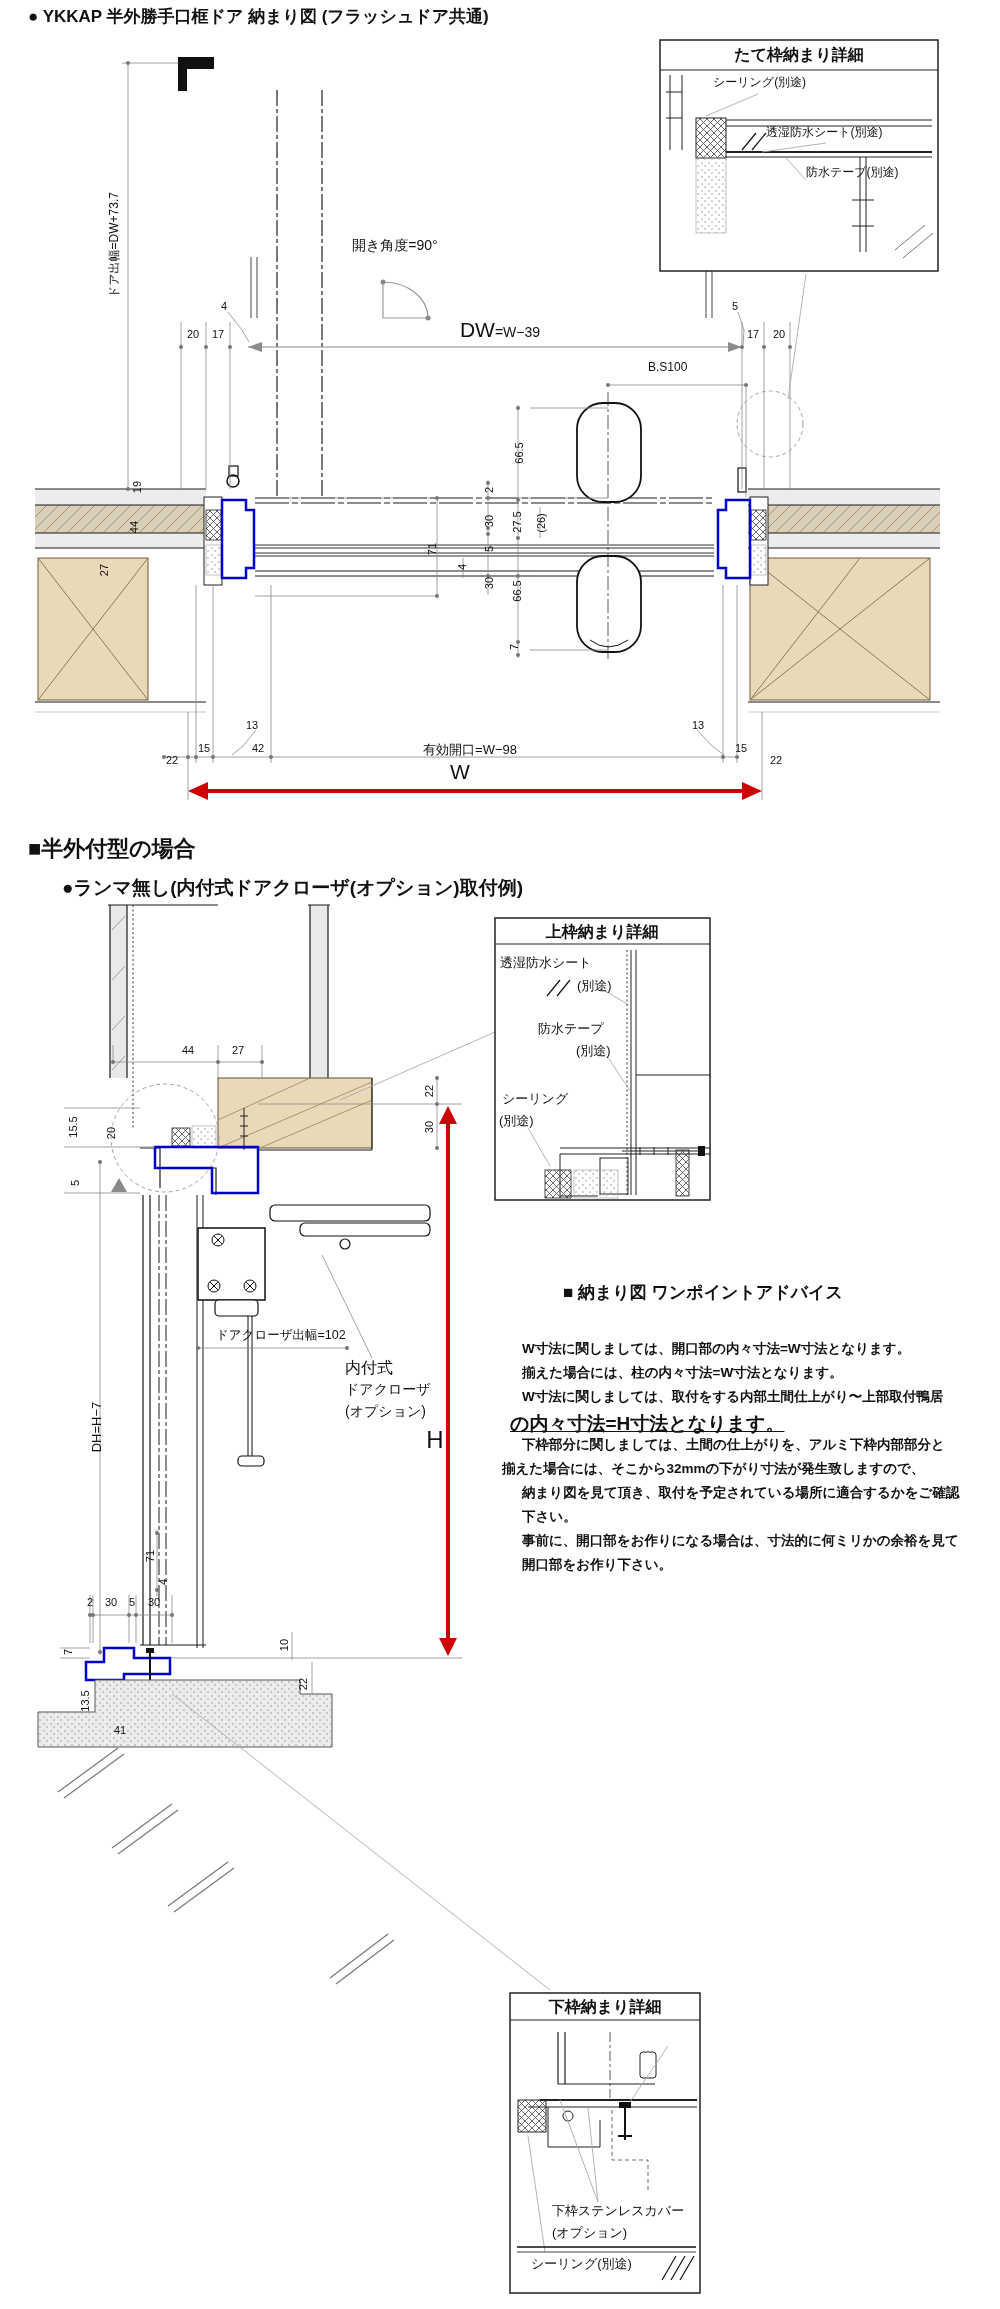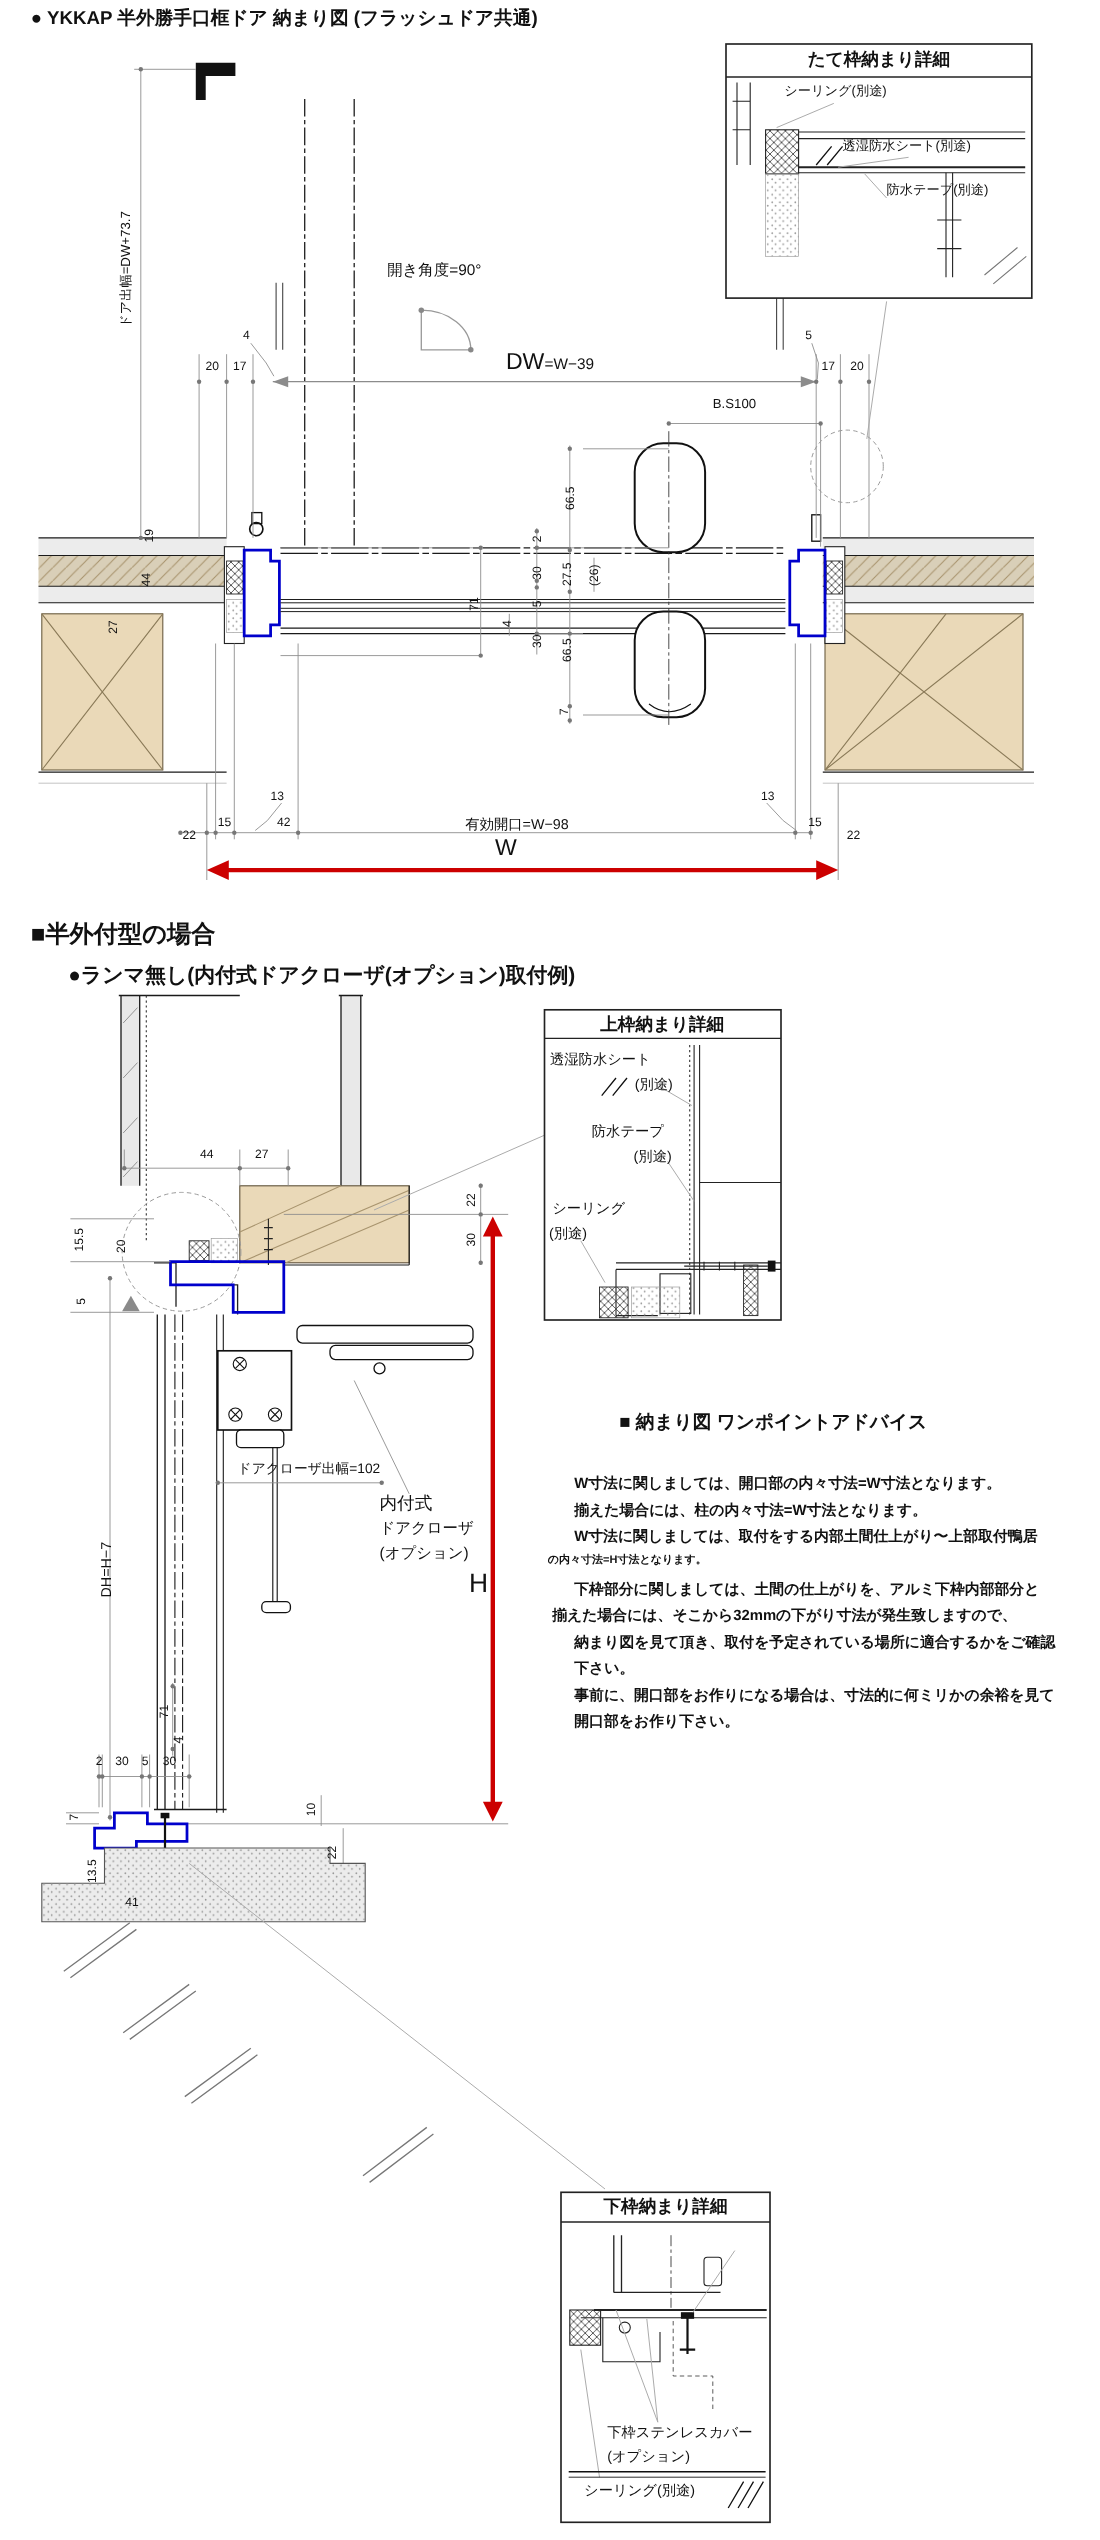--- a/index.html
+++ b/index.html
@@ -396,21 +396,21 @@
 <span class="L vrt dim" style="left:85px;top:1701px;">13.5</span>
 <span class="L ctr dim" style="left:120px;top:1730px;">41</span>
 <span class="L vrt dim" style="left:284px;top:1645px;">10</span>
 <span class="L vrt dim" style="left:303px;top:1684px;">22</span>
 
 <div>
   <span class="L b" style="left:563px;top:1284px;font-size:17px;">■ 納まり図 ワンポイントアドバイス</span>
   <span class="L b" style="left:522px;top:1342px;font-size:13.5px;">W寸法に関しましては、開口部の内々寸法=W寸法となります。</span>
   <span class="L b" style="left:522px;top:1366px;font-size:13.5px;">揃えた場合には、柱の内々寸法=W寸法となります。</span>
   <span class="L b" style="left:522px;top:1390px;font-size:13.5px;">W寸法に関しましては、取付をする内部土間仕上がり〜上部取付鴨居</span>
-  <span class="L b" style="left:498px;top:1414px;font-size:10px;">の内々寸法=H寸法となります。</span>
+  <span class="L b" style="left:510px;top:1414px;font-size:19px;text-decoration:underline;">の内々寸法=H寸法となります。</span>
   <span class="L b" style="left:522px;top:1438px;font-size:13.5px;">下枠部分に関しましては、土間の仕上がりを、アルミ下枠内部部分と</span>
   <span class="L b" style="left:502px;top:1462px;font-size:13.5px;">揃えた場合には、そこから32mmの下がり寸法が発生致しますので、</span>
   <span class="L b" style="left:522px;top:1486px;font-size:13.5px;">納まり図を見て頂き、取付を予定されている場所に適合するかをご確認</span>
   <span class="L b" style="left:522px;top:1510px;font-size:13.5px;">下さい。</span>
   <span class="L b" style="left:522px;top:1534px;font-size:13.5px;">事前に、開口部をお作りになる場合は、寸法的に何ミリかの余裕を見て</span>
   <span class="L b" style="left:522px;top:1558px;font-size:13.5px;">開口部をお作り下さい。</span>
 </div>
 
 <span class="L ctr b" style="left:605px;top:2007px;font-size:16px;">下枠納まり詳細</span>
 <span class="L lab13" style="left:552px;top:2204px;">下枠ステンレスカバー</span>

